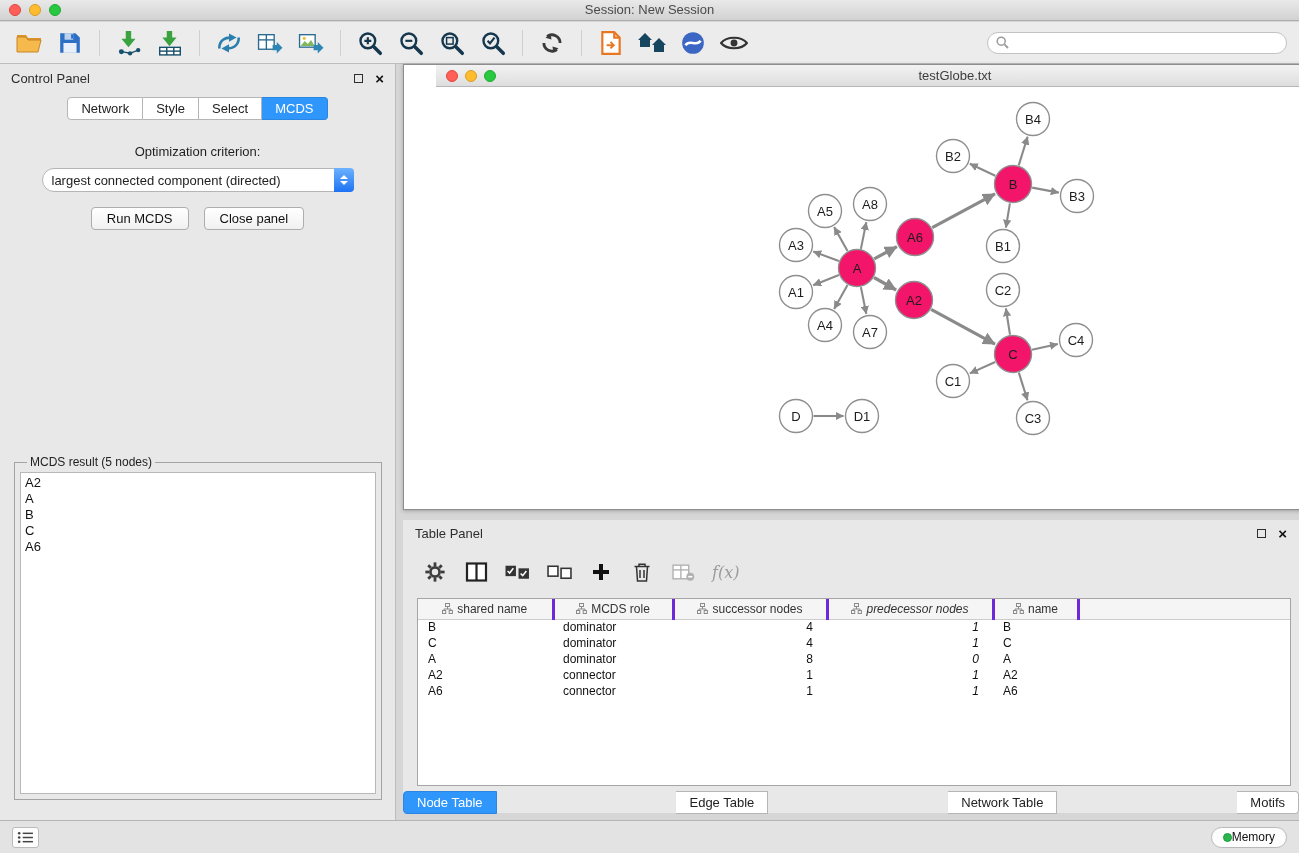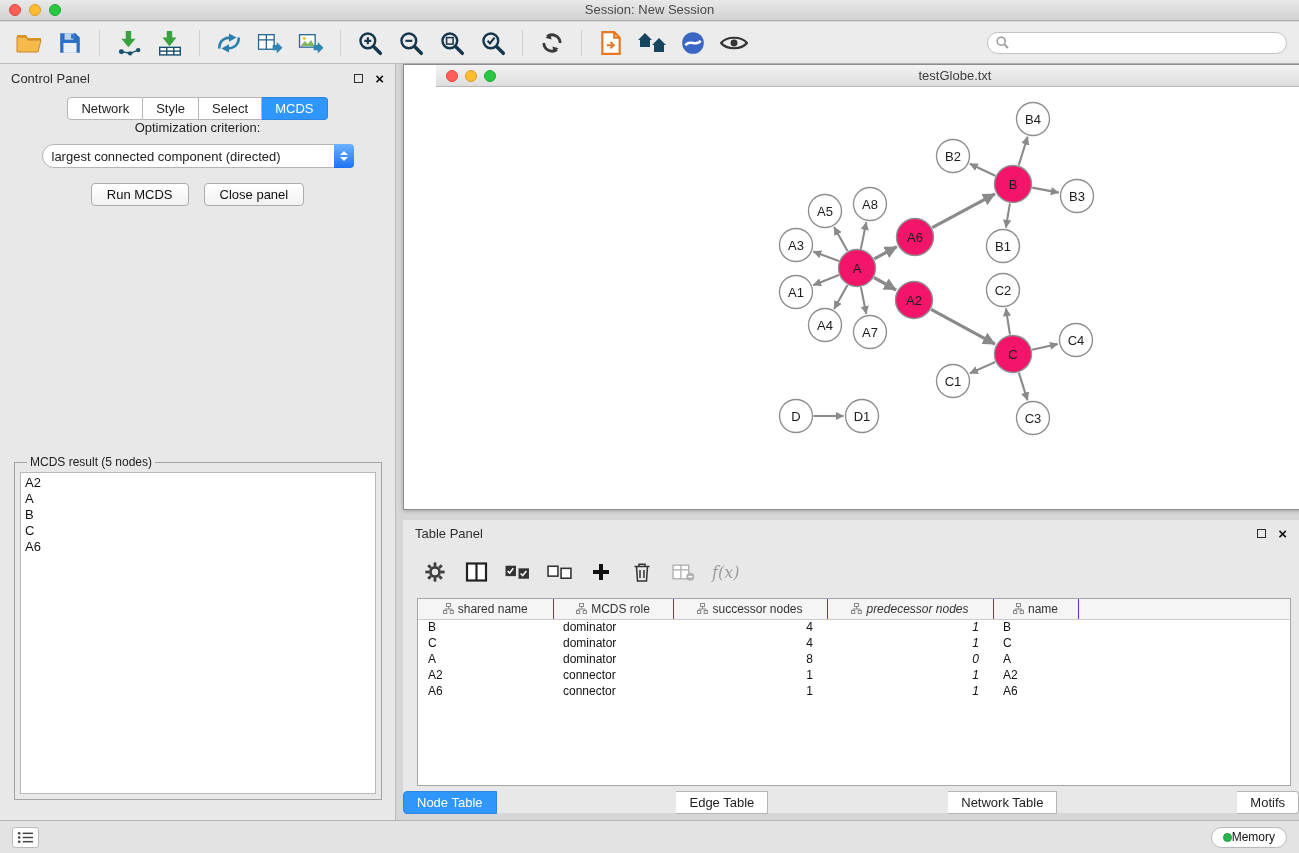--- a/index.html
+++ b/index.html
@@ -26,21 +26,21 @@
   .panel-head{height:28px;display:flex;align-items:center;padding:0 11px;}
   .panel-title{font-size:13px;color:#2e2e2e;}
   .panel-btns{margin-left:auto;display:flex;align-items:center;gap:12px;}
   .float-btn{width:9px;height:9px;border:1.5px solid #2e2e2e;background:transparent;}
   .close-btn{font-size:15px;font-weight:bold;color:#111;line-height:1;}
   .seg-bar{display:flex;justify-content:center;margin-top:5px;}
   .seg-tab{padding:3px 13px;background:#fff;border:1px solid #b5b5b5;border-left:none;font-size:13px;color:#222;white-space:nowrap;}
   .seg-tab.first{border-left:1px solid #b5b5b5;border-radius:4px 0 0 4px;}
   .seg-tab.last{border-radius:0 4px 4px 0;}
   .seg-tab.active{background:#2f97fb;border-color:#2a86e2;color:#fff;}
-  .opt-label{text-align:center;font-size:13px;color:#1f1f1f;}
+  .opt-label{text-align:center;margin-top:24px;font-size:13px;color:#1f1f1f;}
   .dropdown{margin:9px auto 0;width:312px;height:24px;background:#fff;border:1px solid #b5b5b5;border-radius:12px;display:flex;align-items:center;position:relative;}
   .dropdown-value{flex:1;padding:0 9px;font-size:13px;white-space:nowrap;overflow:hidden;}
   .dd-stepper{width:20px;height:24px;margin:-1px;background:linear-gradient(#6db2fd,#1d72f3);border-radius:0 4px 4px 0;display:flex;flex-direction:column;align-items:center;justify-content:center;gap:2px;flex:0 0 auto;}
   .tri-up{width:0;height:0;border-left:4px solid transparent;border-right:4px solid transparent;border-bottom:4px solid #fff;}
   .tri-down{width:0;height:0;border-left:4px solid transparent;border-right:4px solid transparent;border-top:4px solid #fff;}
   .btn-row{display:flex;justify-content:center;gap:15px;margin-top:15px;}
   .mac-btn{padding:3px 15px;background:linear-gradient(#ffffff,#f1f1f1);border:1px solid #adadad;border-radius:4px;font-size:13px;color:#111;}
   .result-fieldset{position:absolute;left:14px;right:13px;top:391px;bottom:20px;border:1px solid #a3a3a3;}
   .result-fieldset legend{font-size:12px;color:#222;padding:0 3px;margin-left:12px;}
   .result-list{position:absolute;left:5px;right:5px;top:3px;bottom:5px;background:#fff;border:1px solid #b8b8b8;padding:2px 4px;overflow:hidden;}
@@ -59,21 +59,21 @@
   .nw-grip{position:absolute;right:1px;bottom:1px;width:13px;height:13px;background:repeating-linear-gradient(135deg,transparent,transparent 2px,#bcd3e8 2px,#bcd3e8 3px);}
 
   
   .table-panel{position:absolute;left:403px;top:520px;width:896px;height:293px;background:#e8e8e8;}
   .tp-head{height:26px;display:flex;align-items:center;padding:0 12px;}
   .tp-toolbar{position:absolute;left:0;top:32px;height:40px;right:0;display:flex;align-items:center;gap:17px;padding:0 20px;}
   .ttbtn{display:flex;align-items:center;justify-content:center;height:28px;min-width:24px;}
   .fx-label{font-family:"DejaVu Serif","Liberation Serif",serif;font-style:italic;font-size:16px;color:#9b9b9b;}
   .table-wrap{position:absolute;left:14px;top:78px;width:874px;height:188px;background:#fff;border:1px solid #a5a5a5;overflow:hidden;}
   table{border-collapse:collapse;width:100%;table-layout:fixed;font-size:12px;}
-  thead th{height:20px;background:#f5f5f5;border-bottom:1px solid #cccccc;border-right:1px solid #6d28d9;font-weight:normal;color:#333;text-align:center;vertical-align:middle;}
+  thead th{height:20px;background:#f5f5f5;border-bottom:1px solid #cccccc;border-right:3px solid #6d28d9;font-weight:normal;color:#333;text-align:center;vertical-align:middle;}
   thead th svg{vertical-align:-1px;margin-right:4px;}
   thead th.filler{border-right:none;}
   td{height:16px;color:#111;overflow:hidden;white-space:nowrap;}
   td.txt{text-align:left;padding-left:10px;}
   td.num{text-align:right;padding-right:14px;}
   .col0{width:135px;} .col1{width:120px;} .col2{width:154px;} .col3{width:166px;font-style:italic;} .col4{width:85px;} .filler{width:auto;}
   .tp-tabs{position:absolute;left:0;right:0;top:271px;display:flex;justify-content:space-between;}
 
   
   .statusbar{position:absolute;left:0;top:820px;width:1299px;height:33px;background:#e3e3e3;border-top:1px solid #b5b5b5;display:flex;align-items:center;padding:0 12px;}

